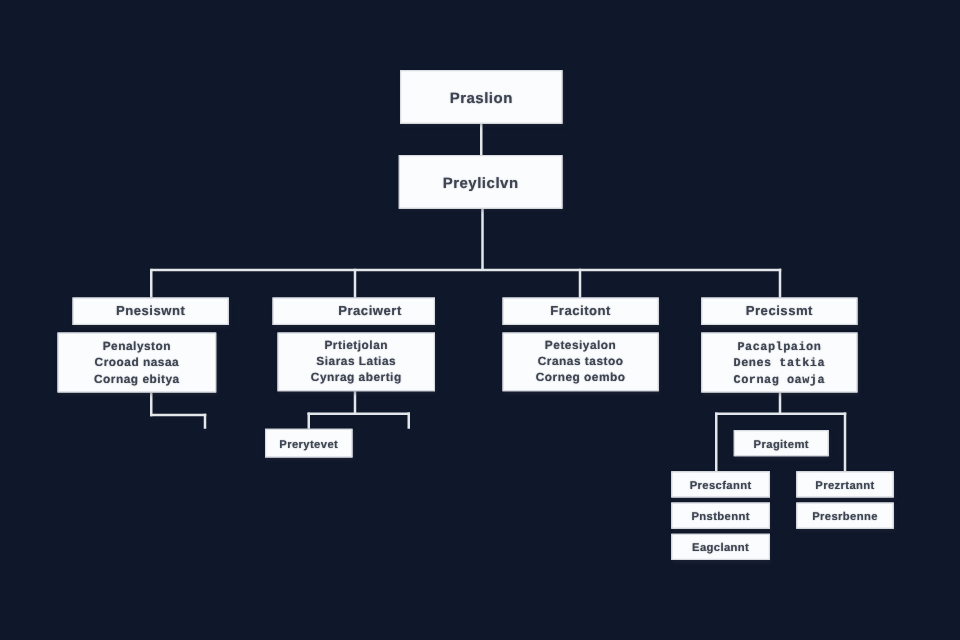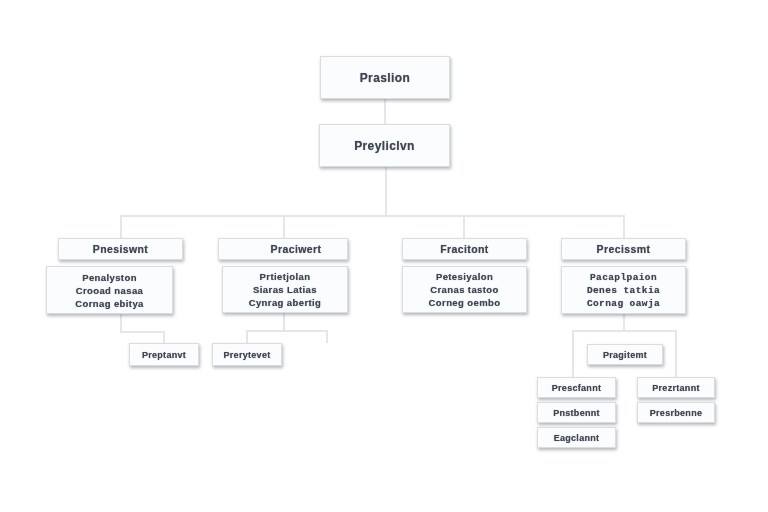--- a/index.html
+++ b/index.html
@@ -5,21 +5,21 @@
   html, body {
     margin: 0;
     padding: 0;
     background: #7c8492;
     font-family: "Liberation Sans", sans-serif;
   }
   #stage {
     position: relative;
     width: 768px;
     height: 512px;
-    background: #ffffff;
+    background: #0f172a;
     overflow: hidden;
   }
   .node {
     position: absolute;
     background: #fbfcfd;
     border: 1px solid #d9dce1;
     box-shadow: 1px 2px 3px rgba(44,50,62,0.35);
     display: flex;
     align-items: center;
     justify-content: center;
@@ -108,23 +108,20 @@
     <div>Cranas tastoo</div>
     <div>Corneg oembo</div>
   </div>
 
   <div class="node desc" style="left:561px;top:266px;width:125px;height:48px;font-family:Liberation Mono, monospace;">
     <div>Pacaplpaion</div>
     <div>Denes tatkia</div>
     <div>Cornag oawja</div>
   </div>
 
-  <div class="node small" style="left:129px;top:343px;width:70px;height:23px;">
-      <span>Preptanvt</span>
-    </div>
 
   <div class="node small" style="left:212px;top:343px;width:70px;height:23px;">
       <span>Prerytevet</span>
     </div>
 
 
   <div class="node small" style="left:587px;top:344px;width:76px;height:21px;">
       <span>Pragitemt</span>
     </div>
 

